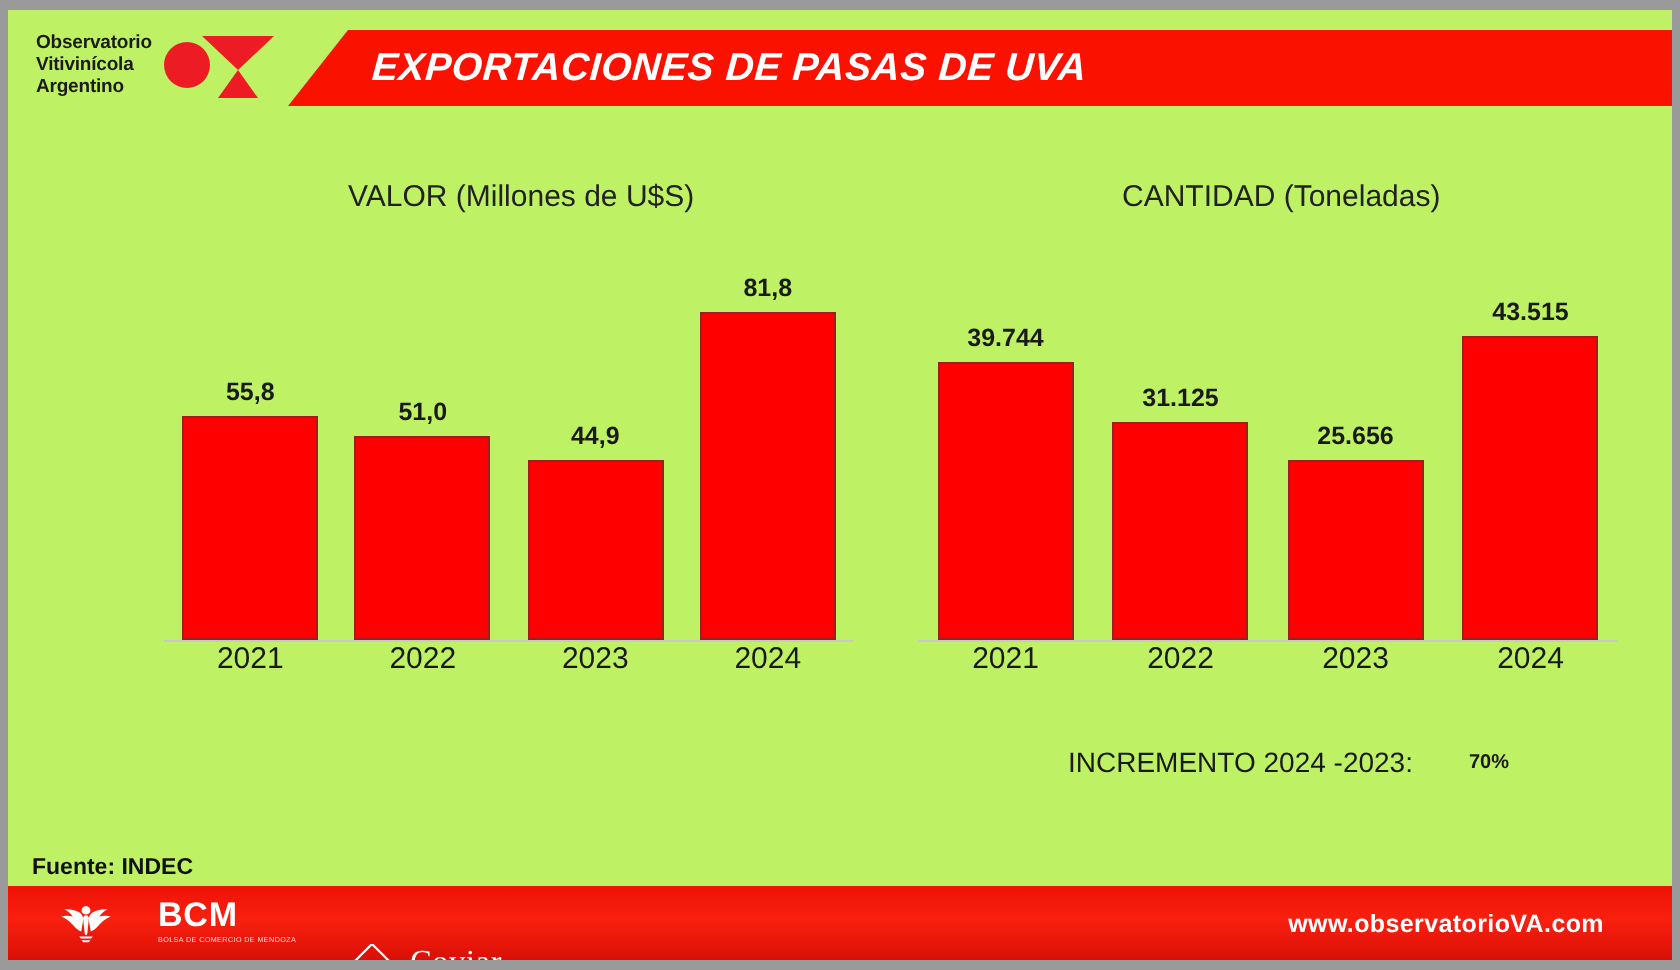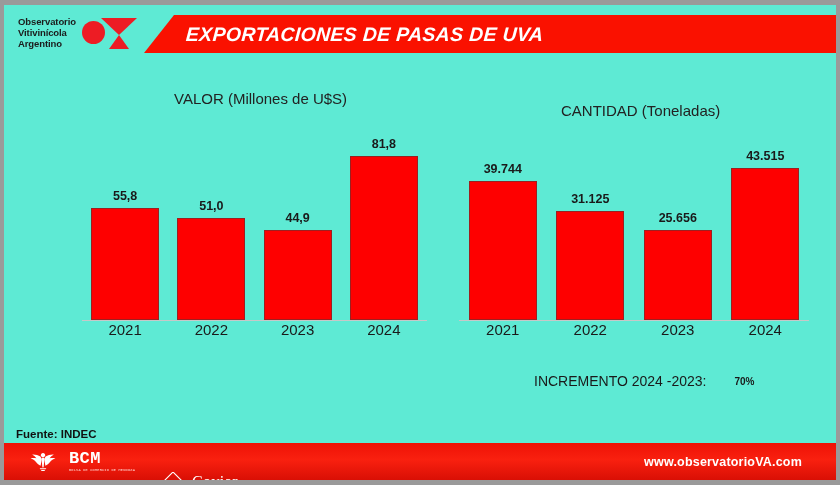--- a/index.html
+++ b/index.html
@@ -8,21 +8,21 @@
     background: #6e6e6e;
   }
   body {
     font-family: "Liberation Sans", sans-serif;
   }
 
   #slide {
     position: relative;
     width: 840px;
     height: 485px;
-    background: #5eead4;
+    background: #bef264;
     overflow: hidden;
     box-sizing: border-box;
     border-left: 4px solid #9a9a9a;
     border-right: 4px solid #9a9a9a;
     border-top: 5px solid #9a9a9a;
     border-bottom: 5px solid #9a9a9a;
   }
 
   
   #header {
@@ -99,21 +99,21 @@
   }
 
   
   .chart-title {
     position: absolute;
     font-size: 15px;
     color: #222222;
     white-space: nowrap;
   }
   #chart-title-left  { left: 170px; top: 85px; }
-  #chart-title-right { left: 557px; top: 85px; margin-top: 12px; }
+  #chart-title-right { left: 557px; top: 85px; }
 
   .chart {
     position: absolute;
     top: 120px;
     height: 215px;
   }
   #chart-left  { left: 78px;  width: 345px; }
   #chart-right { left: 455px; width: 350px; }
 
   .plot {
@@ -197,21 +197,21 @@
     background: linear-gradient(180deg, #ee1206 0%, #f9200f 45%, #d90f05 100%);
     display: flex;
     align-items: center;
   }
   .footer-left {
     display: flex;
     align-items: center;
     gap: 26px;
     margin-left: 26px;
   }
-  .bcm-logo { display: flex; align-items: center; gap: 13px; font-family: Liberation Mono, monospace; }
+  .bcm-logo { display: flex; align-items: center; gap: 23px; }
   .bcm-bird { width: 26px; height: 24px; }
   .bcm-name {
     color: #ffffff;
     font-size: 17px;
     font-weight: bold;
     letter-spacing: 0.4px;
     line-height: 16px;
   }
   .bcm-sub {
     color: #ffd7d3;

